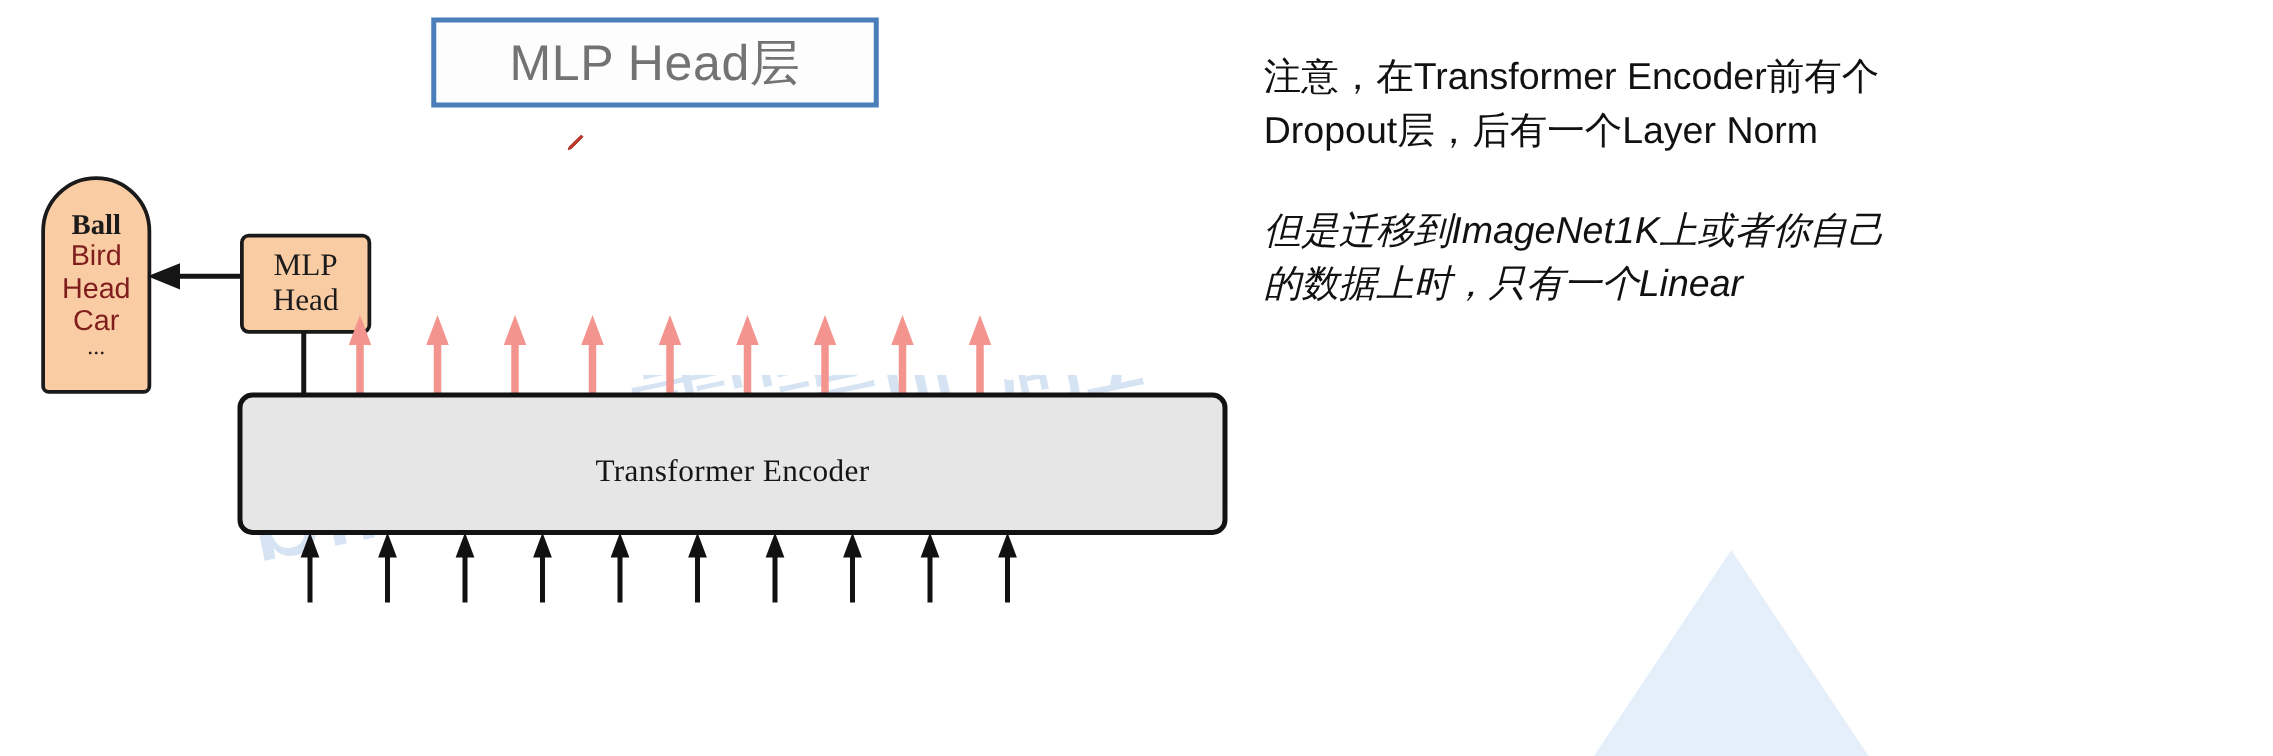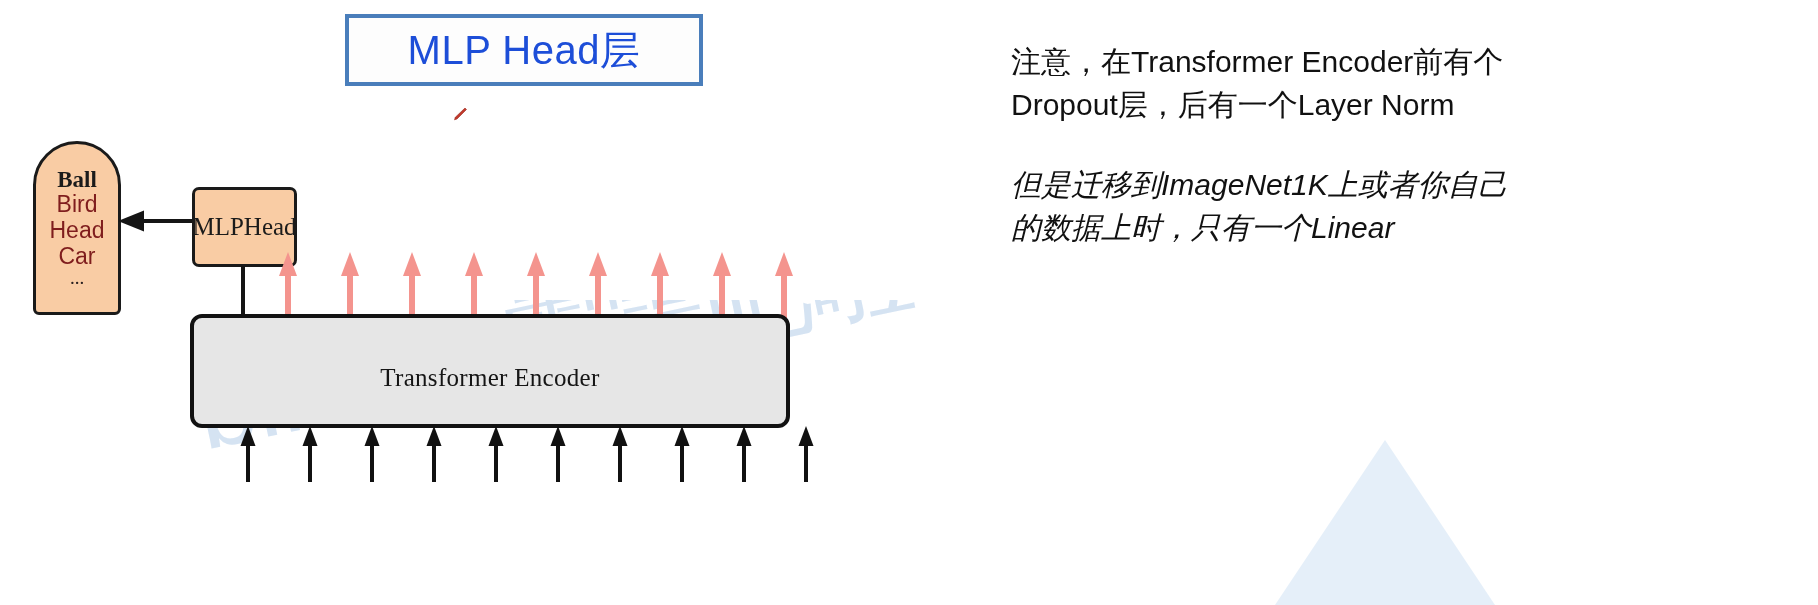--- a/index.html
+++ b/index.html
@@ -28,21 +28,21 @@
     border: 4px solid #4A7EBB;
     background: #FDFDFD;
     display: flex;
     align-items: center;
     justify-content: center;
     box-sizing: border-box;
   }
   .title-box .title-text {
     font-family: "Liberation Sans", sans-serif;
     font-size: 40px;
-    color: #1d4ed8;
+    color: #737373;
     letter-spacing: 0.5px;
     white-space: nowrap;
   }
 
   
   .pen-mark {
     position: absolute;
     left: 452px;
     top: 106px;
     width: 16px;
@@ -90,21 +90,21 @@
     position: absolute;
     left: 192px;
     top: 187px;
     width: 105px;
     height: 80px;
     background: #F9CCA4;
     border: 3px solid #1a1a1a;
     border-radius: 7px;
     box-sizing: border-box;
     display: flex;
-    flex-direction: row;
+    flex-direction: column;
     align-items: center;
     justify-content: center;
   }
   .mlphead-box .mh-line {
     font-family: "Liberation Serif", serif;
     font-size: 25px;
     color: #1b1b1b;
     line-height: 1.12;
   }
 
@@ -123,21 +123,21 @@
     width: 4px;
     height: 52px;
     background: #151515;
   }
 
   
   .encoder-box {
     position: absolute;
     left: 190px;
     top: 314px;
-    width: 600px;
+    width: 792px;
     height: 114px;
     background: #E6E6E6;
     border: 4px solid #121212;
     border-radius: 12px;
     box-sizing: border-box;
     display: flex;
     align-items: center;
     justify-content: center;
   }
   .encoder-box .enc-label {

